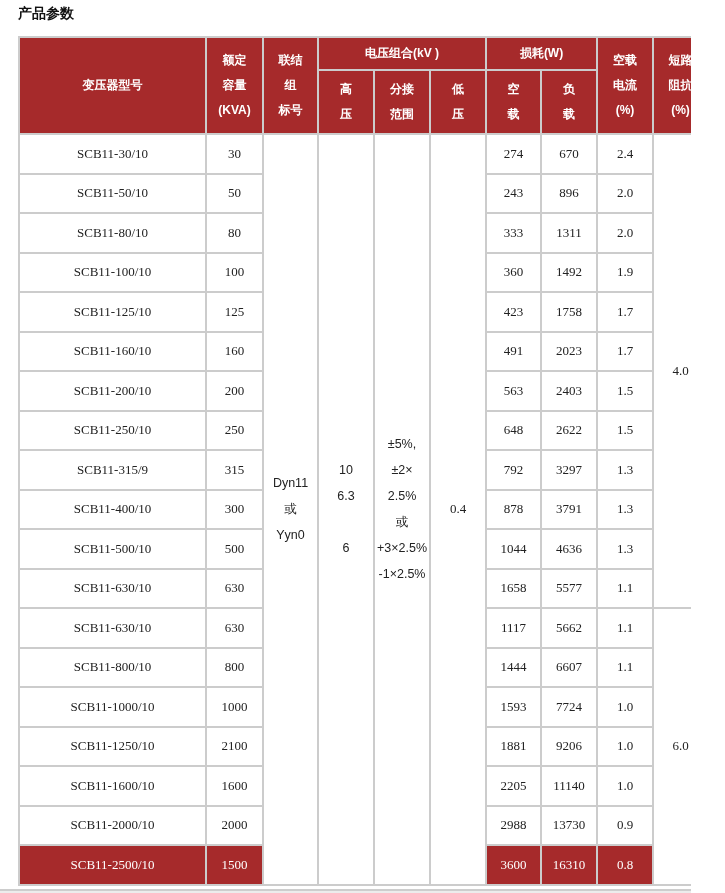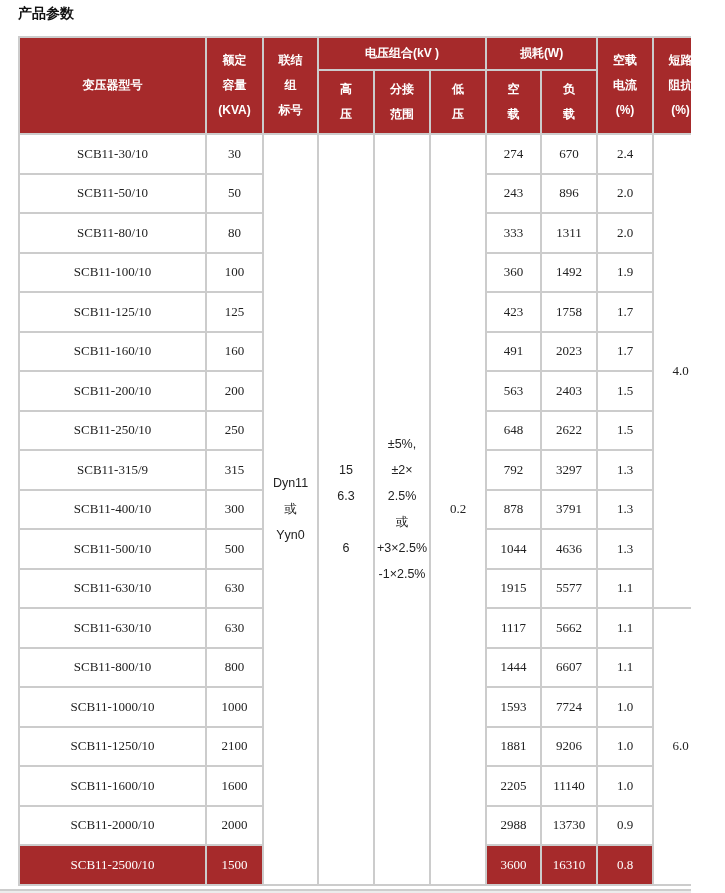--- a/index.html
+++ b/index.html
@@ -114,31 +114,31 @@
 载</th>
       </tr>
     </thead>
     <tbody>
         <tr>
           <td>SCB11-30/10</td>
           <td>30</td>
           <td class="multi sans" rowspan="19">Dyn11
 或
 Yyn0</td>
-          <td class="multi sans" rowspan="19">15
+          <td class="multi sans" rowspan="19">10
 6.3
 
 6</td>
           <td class="multi sans" rowspan="19">±5%,
 ±2×
 2.5%
 或
 +3×2.5%
 -1×2.5%</td>
-          <td rowspan="19">0.2</td>
+          <td rowspan="19">0.4</td>
           <td>274</td>
           <td>670</td>
           <td>2.4</td>
           <td rowspan="12">4.0</td>
         </tr>
         <tr>
           <td>SCB11-50/10</td>
           <td>50</td>
           <td>243</td>
           <td>896</td>
@@ -203,21 +203,21 @@
         <tr>
           <td>SCB11-500/10</td>
           <td>500</td>
           <td>1044</td>
           <td>4636</td>
           <td>1.3</td>
         </tr>
         <tr>
           <td>SCB11-630/10</td>
           <td>630</td>
-          <td>1915</td>
+          <td>1658</td>
           <td>5577</td>
           <td>1.1</td>
         </tr>
         <tr>
           <td>SCB11-630/10</td>
           <td>630</td>
           <td>1117</td>
           <td>5662</td>
           <td>1.1</td>
           <td rowspan="7">6.0</td>

